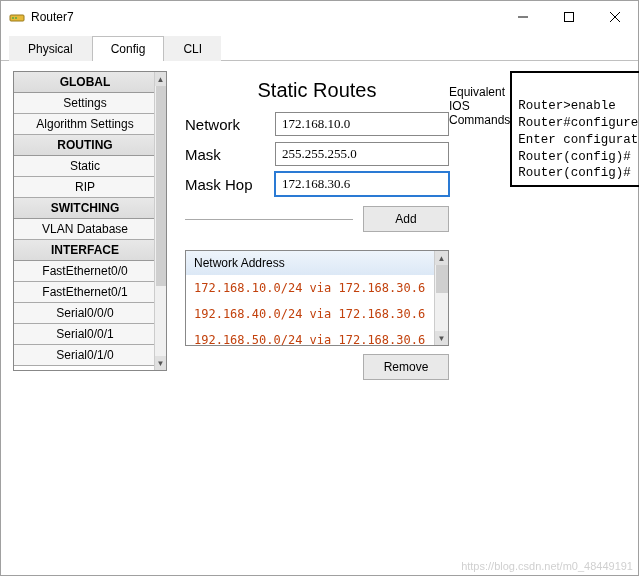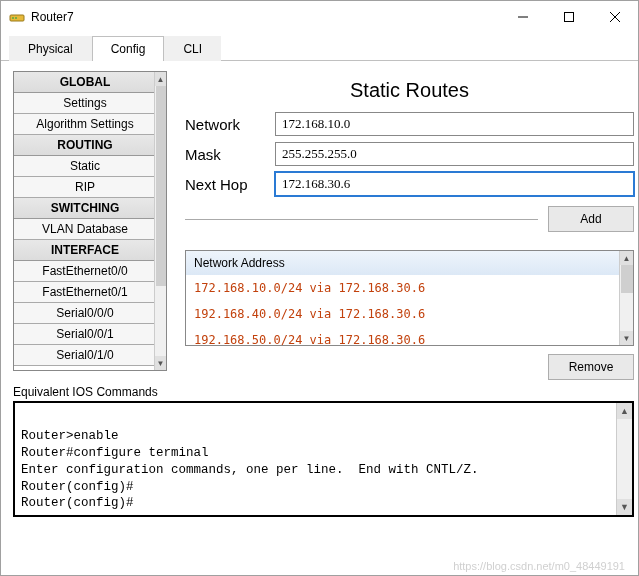--- a/index.html
+++ b/index.html
@@ -6,21 +6,21 @@
   body { margin: 0; background: #fff; }
   .window { width: 639px; height: 576px; border: 1px solid #a0a0a0; background: #fff; display: flex; flex-direction: column; }
   .titlebar { height: 32px; display: flex; align-items: center; padding: 0 0 0 8px; }
   .titlebar .icon { width: 16px; height: 16px; margin-right: 6px; }
   .titlebar .title { font-size: 12px; flex: 1; }
   .winbtn { width: 46px; height: 30px; display: flex; align-items: center; justify-content: center; }
   .winbtn svg { width: 10px; height: 10px; }
   .tabs { display: flex; padding: 0 8px; border-bottom: 1px solid #c0c0c0; height: 28px; align-items: flex-end; }
   .tab { padding: 5px 18px; font-size: 12px; border: 1px solid transparent; border-bottom: none; position: relative; top: 1px; background: #f0f0f0; margin-right: 0; }
   .tab.active { background: #fff; border-color: #c0c0c0; text-align: right; }
-  .content { flex: 1; padding: 10px 4px 8px 12px; display: flex; flex-direction: column; }
+  .content { flex: 1; padding: 10px 20px 8px 12px; display: flex; flex-direction: row; }
   .topzone { display: flex; height: 300px; }
   .sidewrap { width: 154px; height: 300px; border: 1px solid #888; position: relative; overflow: hidden; }
   .sidebar { width: 142px; height: 100%; overflow: hidden; }
   .sbhdr { background: linear-gradient(#e8e8e8,#dcdcdc); border-bottom: 1px solid #999; font-weight: bold; font-size: 12px; text-align: center; padding: 3px 0; }
   .sbitem { background: #f6f6f6; border-bottom: 1px solid #aaa; font-size: 12px; text-align: center; padding: 3px 0; overflow: hidden; white-space: nowrap; }
   .sidescroll { position: absolute; right: 0; top: 0; width: 12px; height: 100%; background: #f0f0f0; border-left: 1px solid #ccc; }
   .sidescroll .arrow { height: 14px; display: flex; align-items: center; justify-content: center; background: #e0e0e0; font-size: 8px; color: #555; }
   .sidescroll .thumb { position: absolute; top: 14px; left: 1px; width: 10px; height: 200px; background: #cfcfcf; }
   .mainpane { flex: 1; padding: 4px 0 0 18px; display: flex; flex-direction: column; }
   .panetitle { font-size: 20px; text-align: center; margin: 4px 0 10px 0; }
@@ -36,21 +36,21 @@
   .rlitem { font-size: 12px; padding: 6px 8px; font-family: monospace, "Segoe UI"; border-bottom: 0; color: #c2410c; }
   .rlscroll { width: 14px; background: #f0f0f0; border-left: 1px solid #ccc; position: relative; }
   .rlscroll .arrow { height: 14px; display: flex; align-items: center; justify-content: center; font-size: 8px; color: #555; background: #e0e0e0; position: absolute; left:0; right:0;}
   .rlscroll .thumb { position: absolute; top: 14px; left: 1px; width: 12px; height: 28px; background: #cfcfcf; }
   .removerow { display: flex; justify-content: flex-end; margin-top: 8px; }
   .ioslabel { font-size: 12px; margin-top: 14px; margin-bottom: 2px; }
   .iosbox { border: 2px solid #000; height: 116px; position: relative; display: flex; }
   .iosconsole { flex: 1; font-family: "Courier New", monospace; font-size: 12.5px; padding: 8px 6px; white-space: pre; overflow: hidden; line-height: 1.35; }
   .iosscroll { width: 16px; background: #f0f0f0; border-left: 1px solid #ccc; position: relative; }
   .iosscroll .arrow { height: 16px; display:flex; align-items:center; justify-content:center; font-size:9px; color:#555; background:#e0e0e0; position:absolute; left:0; right:0; }
-  .watermark { position: absolute; right: 14px; bottom: 4px; font-size: 11px; color: #d0d0d0; pointer-events: none; }
+  .watermark { position: absolute; right: 6px; bottom: 4px; font-size: 11px; color: #d0d0d0; pointer-events: none; }
 </style>
 </head>
 <body>
 
 <div class="window">
 
   <div class="titlebar">
     <span class="icon">
       <svg viewBox="0 0 16 16">
           <rect x="1" y="6" width="14" height="6" rx="1" fill="#e6b93a" stroke="#9a7a1a"></rect>
@@ -113,21 +113,21 @@
         <div class="panetitle">Static Routes</div>
         <div class="formrow">
           <label>Network</label>
           <input type="text" value="172.168.10.0" style="">
         </div>
         <div class="formrow">
           <label>Mask</label>
           <input type="text" value="255.255.255.0" style="">
         </div>
         <div class="formrow">
-          <label>Next Hop</label>
+          <label>Mask Hop</label>
           <input type="text" style="border-color: rgb(42, 122, 212); outline: rgb(42, 122, 212) solid 1px;" value="172.168.30.6">
         </div>
         <div class="addrow">
           <div class="rule"></div>
           <div class="btn">Add</div>
         </div>
         <div class="routelistbox">
           <div class="routelist">
             <div class="rlhdr">Network Address</div>
             <div class="rlitem">172.168.10.0/24 via 172.168.30.6</div>

